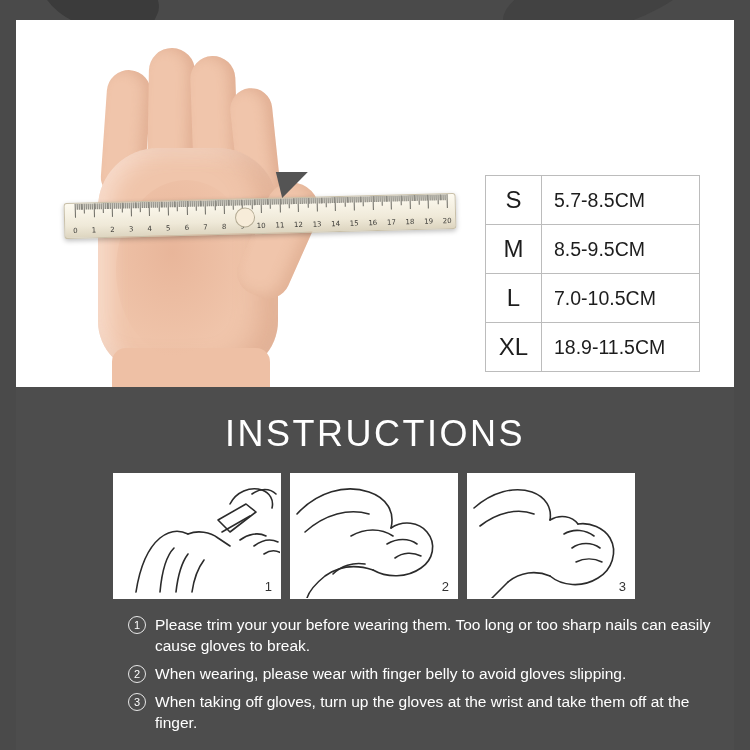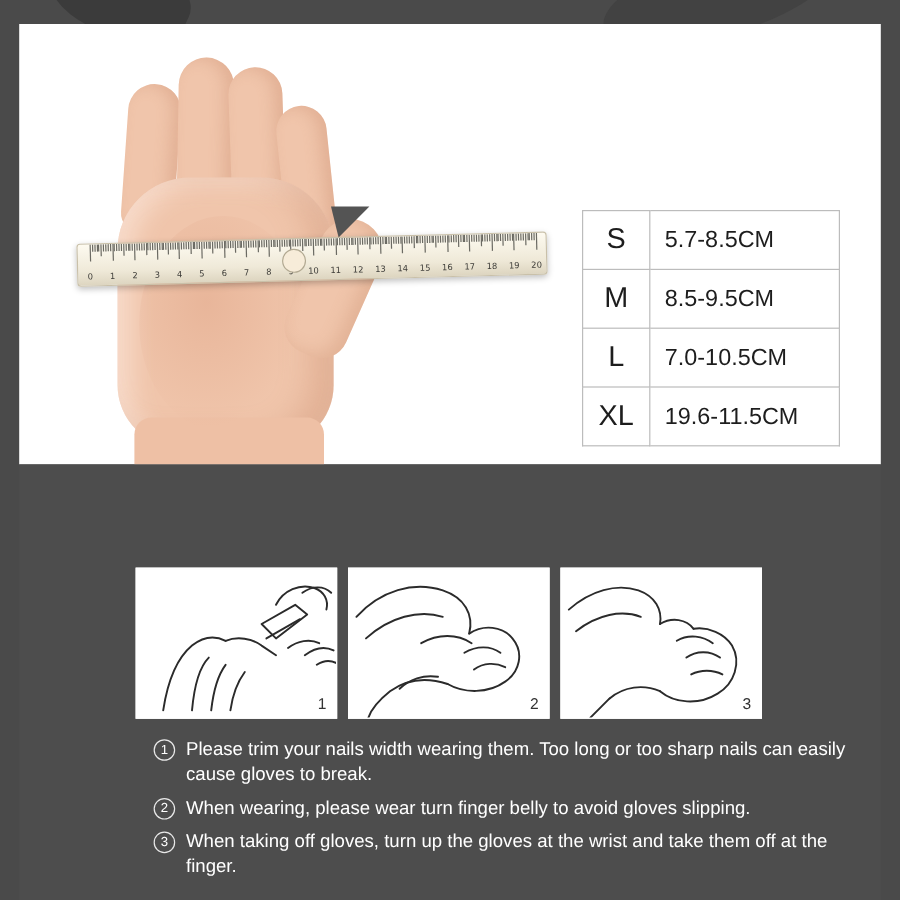--- a/index.html
+++ b/index.html
@@ -486,27 +486,28 @@
         <tr>
           <td class="code">M</td>
           <td class="val">8.5-9.5CM</td>
         </tr>
         <tr>
           <td class="code">L</td>
           <td class="val">7.0-10.5CM</td>
         </tr>
         <tr>
           <td class="code">XL</td>
-          <td class="val">19.6-11.5CM</td>
+          <td class="val">18.9-11.5CM</td>
         </tr>
       </tbody>
     </table>
   </div>
 
   <div class="instructions">
+    <div class="inst-title">INSTRUCTIONS</div>
 
     <div class="panels">
 
       <div class="panel">
         <svg width="168" height="126" viewBox="0 0 168 126">
           <g fill="none" stroke="#2b2b2b" stroke-width="1.6" stroke-linecap="round" stroke-linejoin="round">
             <path d="M22 118 C26 92 34 74 46 64 C56 56 66 56 74 60"></path>
             <path d="M46 118 C48 96 52 82 60 74"></path>
             <path d="M62 118 C64 100 68 88 74 80"></path>
             <path d="M78 118 C80 104 84 94 90 86"></path>
@@ -553,25 +554,25 @@
             <path d="M40 108 C34 114 28 120 24 124"></path>
           </g>
         </svg>
         <span class="pnum">3</span>
       </div>
     </div>
 
     <div class="steps">
       <div class="step">
         <span class="bullet">1</span>
-        <span class="step-text">Please trim your nails width wearing them. Too long or too sharp nails can easily cause gloves to break.</span>
+        <span class="step-text">Please trim your your before wearing them. Too long or too sharp nails can easily cause gloves to break.</span>
       </div>
       <div class="step">
         <span class="bullet">2</span>
-        <span class="step-text">When wearing, please wear turn finger belly to avoid gloves slipping.</span>
+        <span class="step-text">When wearing, please wear with finger belly to avoid gloves slipping.</span>
       </div>
       <div class="step">
         <span class="bullet">3</span>
         <span class="step-text">When taking off gloves, turn up the gloves at the wrist and take them off at the finger.</span>
       </div>
     </div>
   </div>
 </div>
 
 </body></html>

